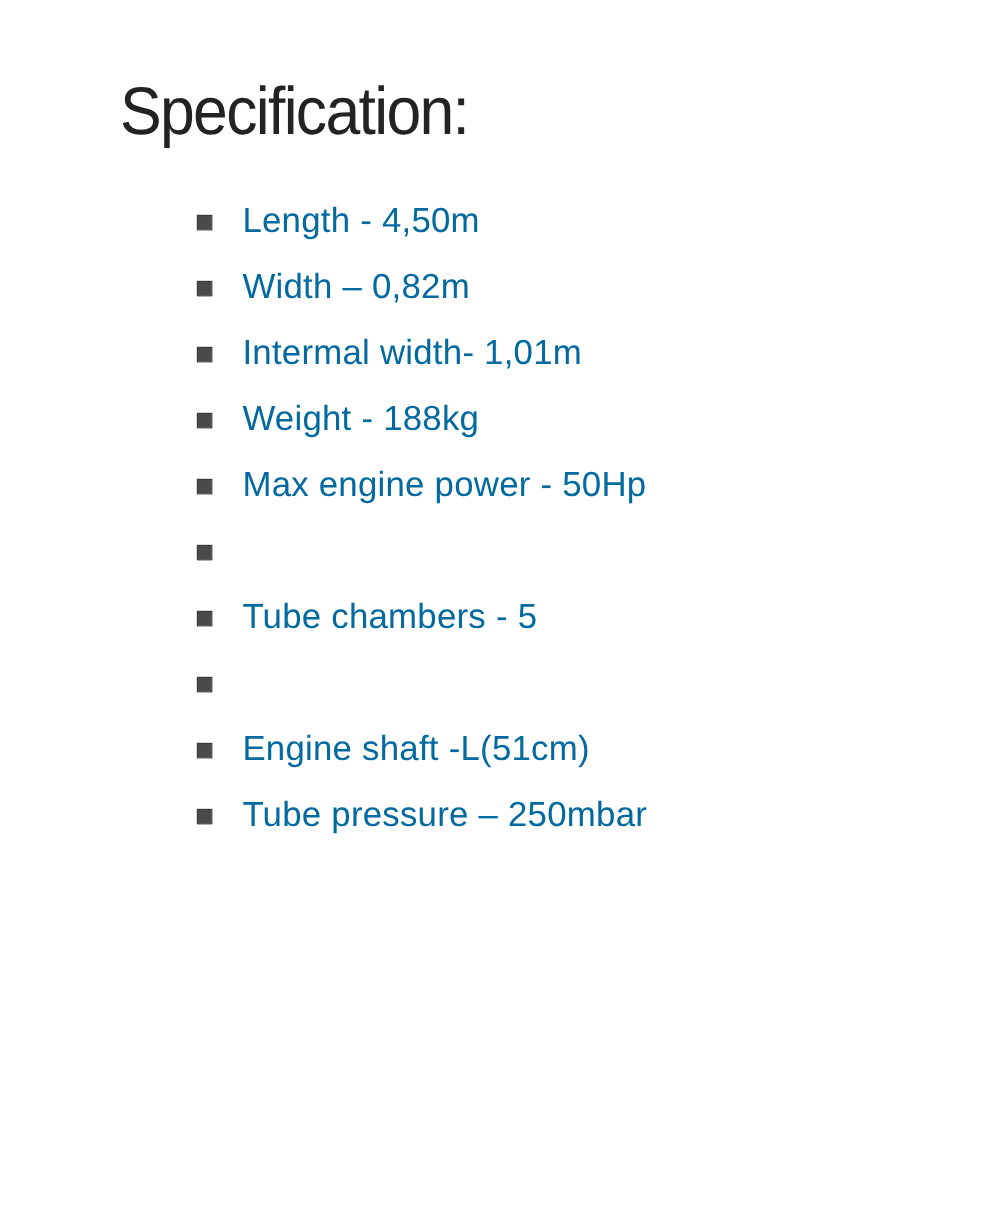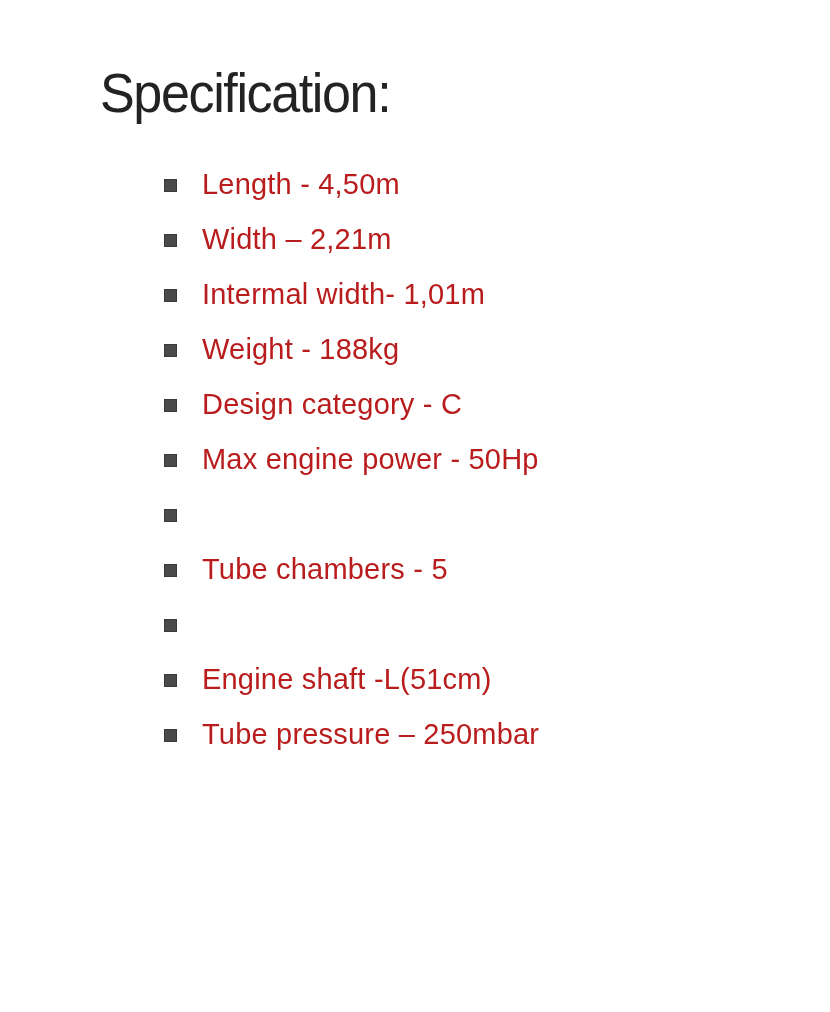--- a/index.html
+++ b/index.html
@@ -33,21 +33,21 @@
   .spec-list {
     list-style: none;
     margin: 32px 0 0 165px;
     padding: 0;
   }
   .spec-list li {
     display: flex;
     align-items: center;
     height: 55px;
     font-size: 29px;
-    color: #b91c1c;
+    color: #0369a1;
     letter-spacing: 0.2px;
   }
   .bullet {
     flex: 0 0 auto;
     width: 11px;
     height: 11px;
     background: #4a4a4a;
     outline: 1px solid #3a3a3a;
     margin-right: 26px;
     margin-top: 2px;
@@ -62,33 +62,29 @@
 <div class="content">
   <h1 class="page-heading">Specification:</h1>
 
   <ul class="spec-list">
       <li>
         <span class="bullet"></span>
         <span class="item-text">Length - 4,50m</span>
       </li>
       <li>
         <span class="bullet"></span>
-        <span class="item-text">Width – 2,21m</span>
+        <span class="item-text">Width – 0,82m</span>
       </li>
       <li>
         <span class="bullet"></span>
         <span class="item-text">Intermal width- 1,01m</span>
       </li>
       <li>
         <span class="bullet"></span>
         <span class="item-text">Weight - 188kg</span>
-      </li>
-      <li>
-        <span class="bullet"></span>
-        <span class="item-text">Design category - C</span>
       </li>
       <li>
         <span class="bullet"></span>
         <span class="item-text">Max engine power - 50Hp</span>
       </li>
       <li>
         <span class="bullet"></span>
       </li>
       <li>
         <span class="bullet"></span>

